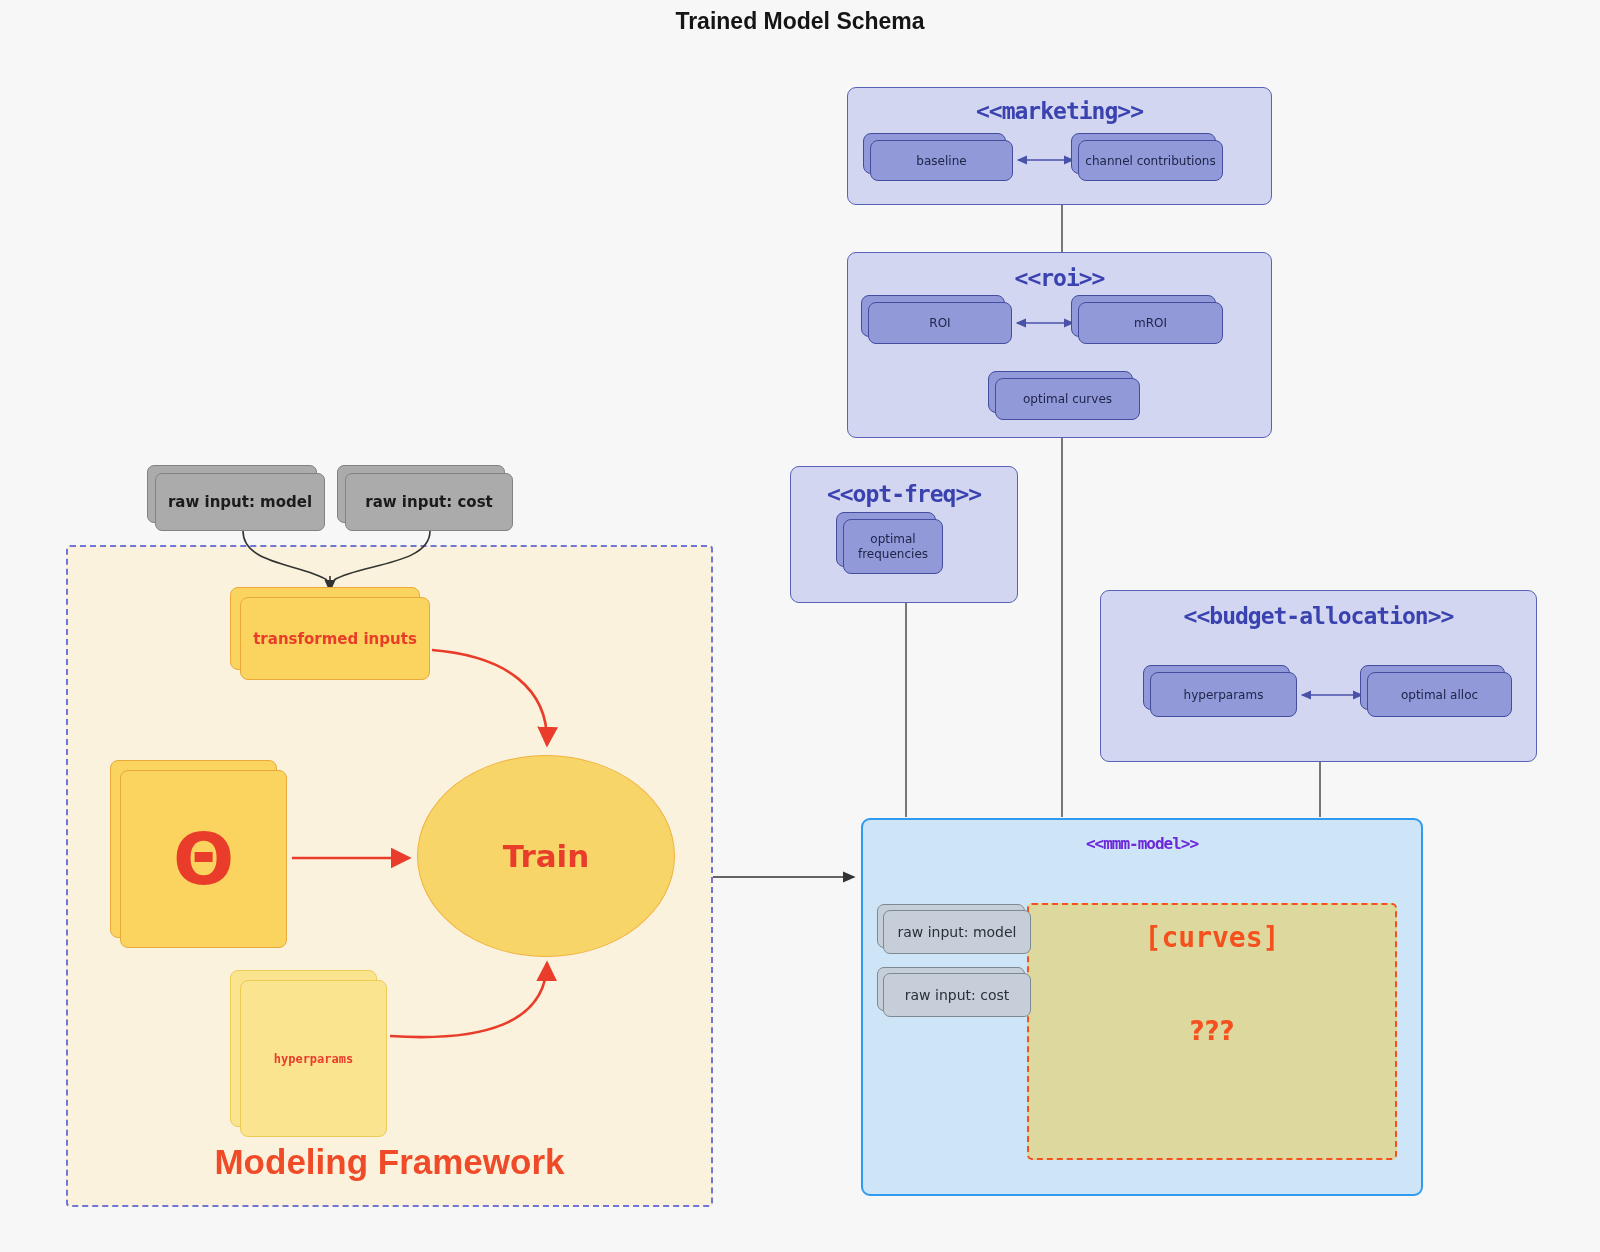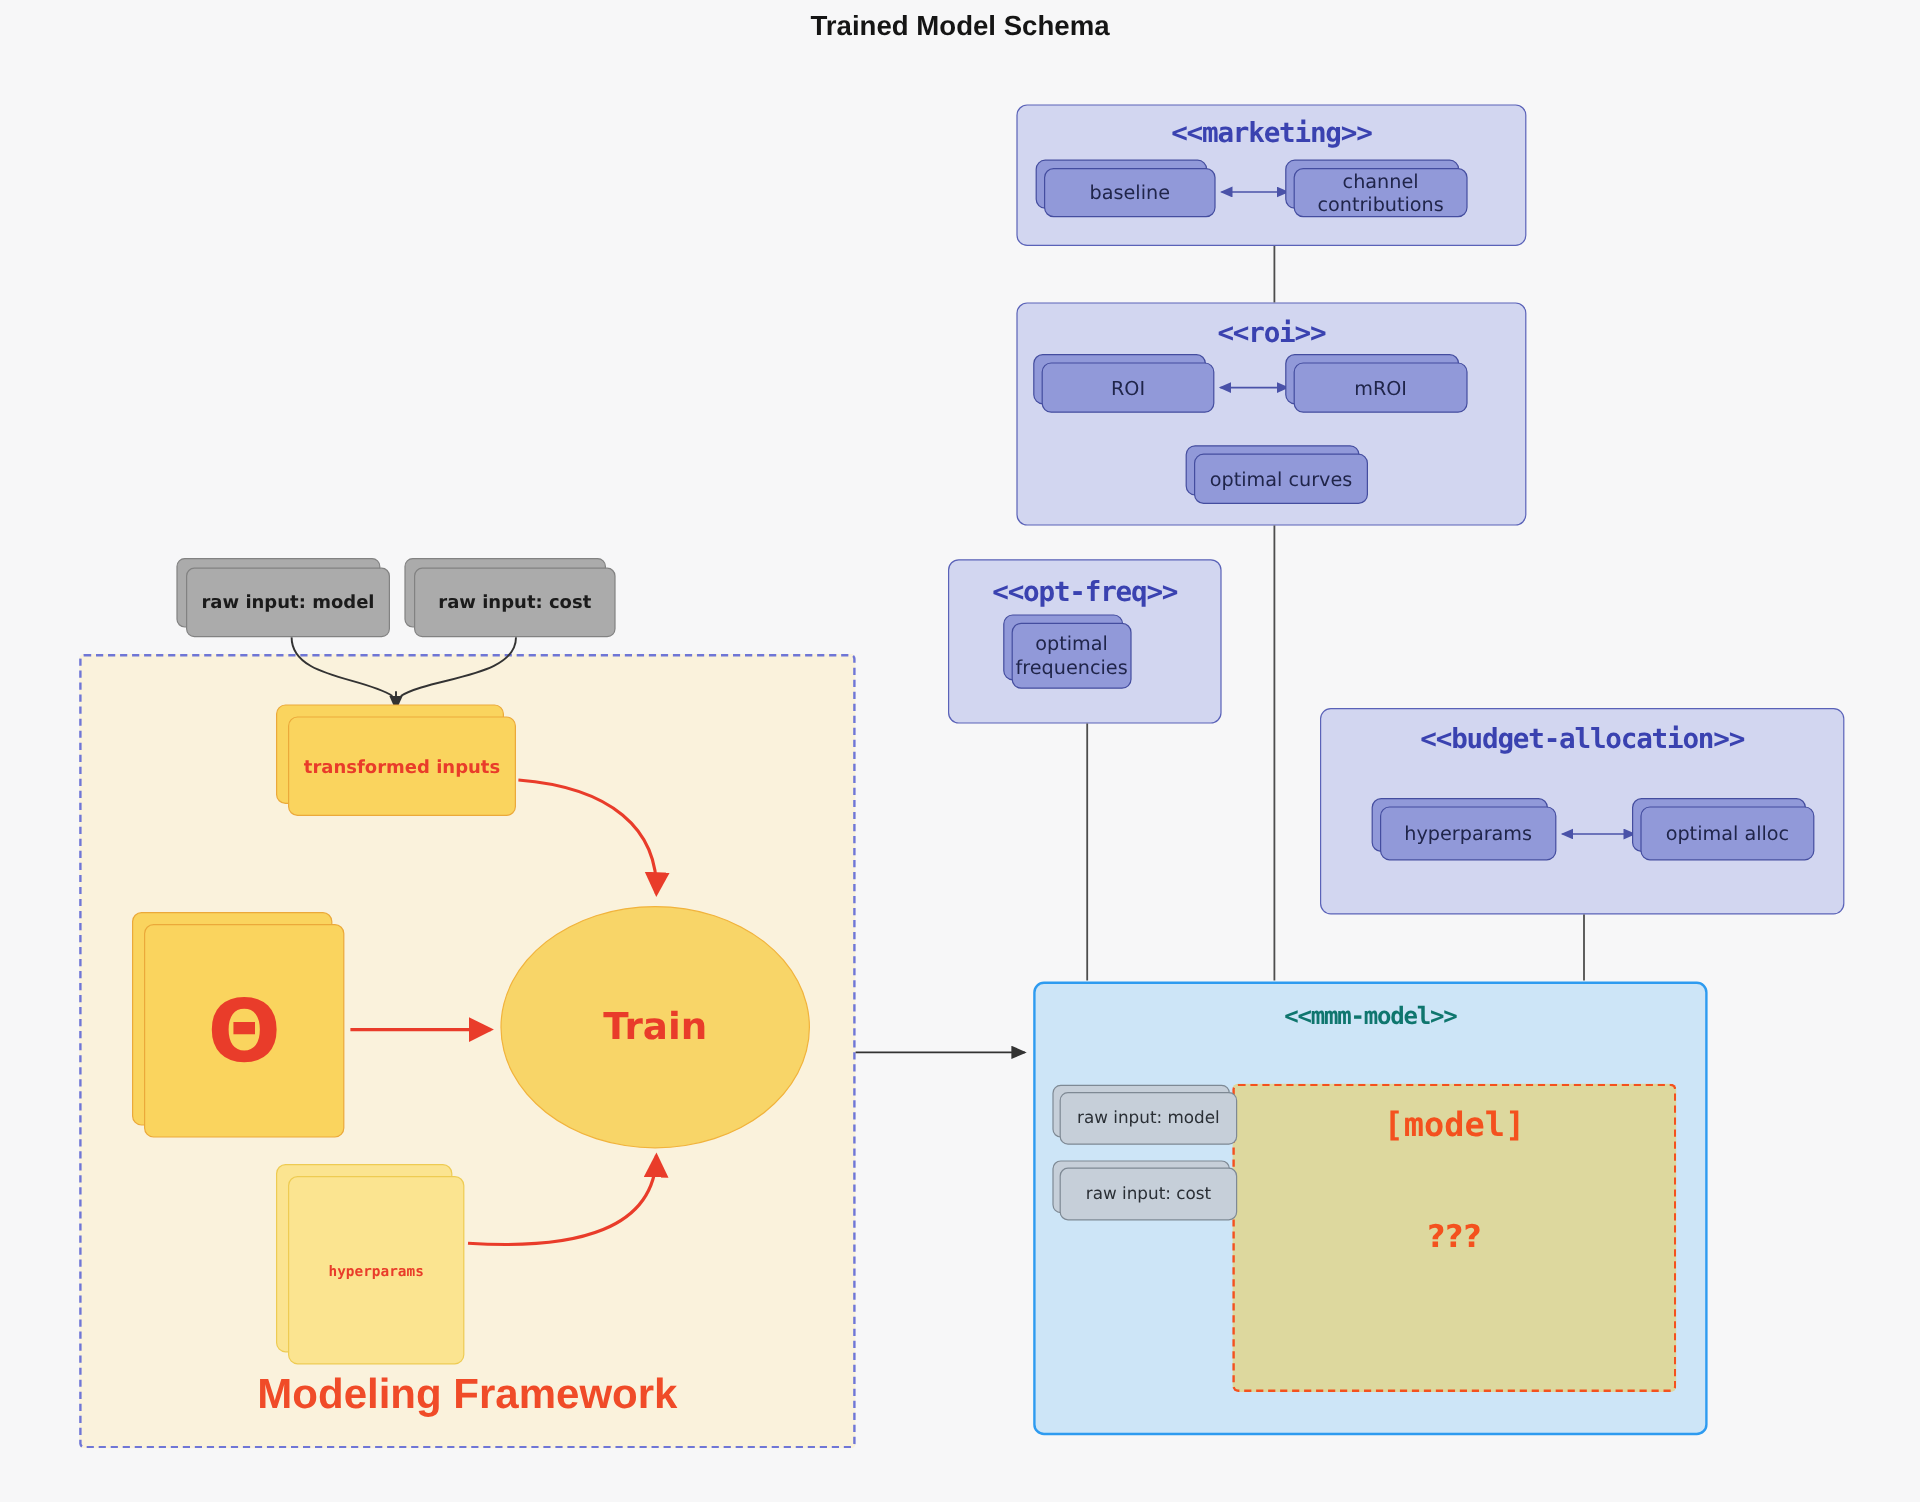--- a/index.html
+++ b/index.html
@@ -8,26 +8,26 @@
   .title{position:absolute;left:0;top:8px;width:1600px;text-align:center;
          font-family:"Liberation Sans",sans-serif;font-weight:bold;font-size:23px;color:#151515;}
   
   .group{position:absolute;border-radius:9px;box-sizing:border-box;}
   .group.purple{background:#d2d6f0;border:1.5px solid #5a62b8;}
   .group.blue{background:#cde5f7;border:2px solid #2e9bf0;}
   .group.framework{background:#faf2dc;border:2px dashed #6f76d6;border-radius:4px;}
   .gtitle{display:block;width:100%;text-align:center;
           font-family:"DejaVu Sans Mono","Liberation Mono",monospace;
           font-weight:bold;font-size:23px;color:#3a42b0;letter-spacing:-1px;}
-  .gtitle.blue{color:#0f766e;font-size:20px;}
+  .gtitle.blue{color:#6d28d9;font-size:16px;}
   
   .node,.sheet{position:absolute;box-sizing:border-box;border-radius:8px;}
   .node{display:flex;align-items:center;justify-content:center;text-align:center;}
   .p{background:#9199d9;border:1.5px solid #444d9f;}
-  .node.p{font-size:16px;color:#20254a;}
+  .node.p{font-size:12px;color:#20254a;}
   .g{background:#ababab;border:1.5px solid #828282;border-radius:7px;}
   .node.g{font-weight:bold;font-size:15px;color:#1b1b1b;}
   .gi{background:#c6cfd9;border:1.5px solid #7e8994;border-radius:7px;}
   .node.gi{font-size:14px;color:#2a2f35;}
   .y{background:#fad45e;border:1.5px solid #eba93a;}
   .yl{background:#fbe490;border:1.5px solid #eecb52;}
   .red-bold{font-weight:bold;color:#e93c2a;}
   .mono{font-family:"DejaVu Sans Mono","Liberation Mono",monospace;}
   .ellipse{position:absolute;border-radius:50%;background:#f8d568;border:1.5px solid #f1b33c;
            display:flex;align-items:center;justify-content:center;}
@@ -61,21 +61,21 @@
   </div>
 
   <div class="group framework" style="left:66px;top:545px;width:647px;height:662px"></div>
   <div class="fw-label" style="left:66px;top:1142px;width:647px">Modeling Framework</div>
 
   <div class="group blue" style="left:861px;top:818px;width:562px;height:378px">
     <span class="gtitle blue mono" style="margin-top:14px">&lt;&lt;mmm-model&gt;&gt;</span>
   </div>
 
   <div class="dashed-model" style="left:1027px;top:903px;width:370px;height:257px">
-    <div class="mono red-bold" style="margin-top:16px;font-size:28px;color:#f4511e">[model]</div>
+    <div class="mono red-bold" style="margin-top:16px;font-size:28px;color:#f4511e">[curves]</div>
     <div class="red-bold" style="margin-top:62px;font-size:26px;color:#f4511e">???</div>
   </div>
 
   <svg id="edges" width="1600" height="1252" viewBox="0 0 1600 1252">
     <defs>
       <marker id="ah-dark" orient="auto" markerWidth="9" markerHeight="8" refX="7" refY="3.5">
         <path d="M0,0 L8,3.5 L0,7 Z" fill="#333"></path>
       </marker>
       <marker id="ah-red" orient="auto" markerWidth="10" markerHeight="10" refX="7" refY="4">
         <path d="M0,0 L8,4 L0,8 Z" fill="#e93c2a"></path>

